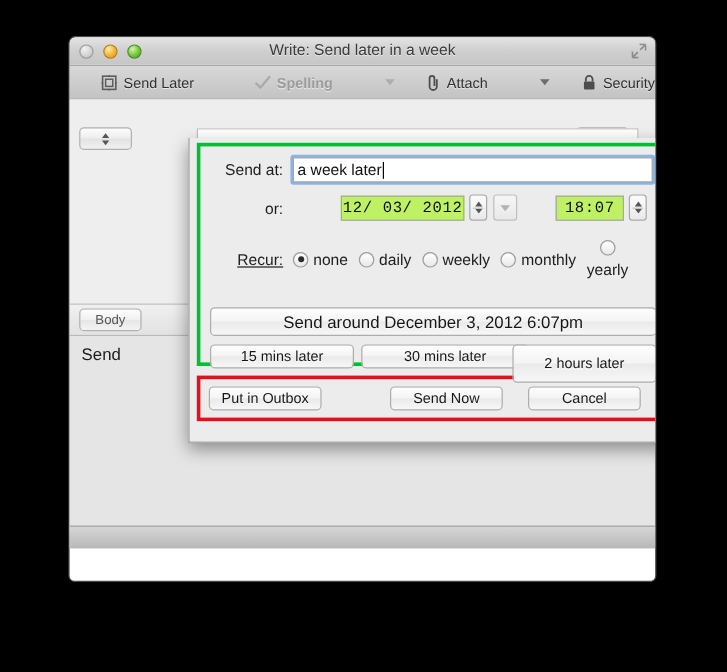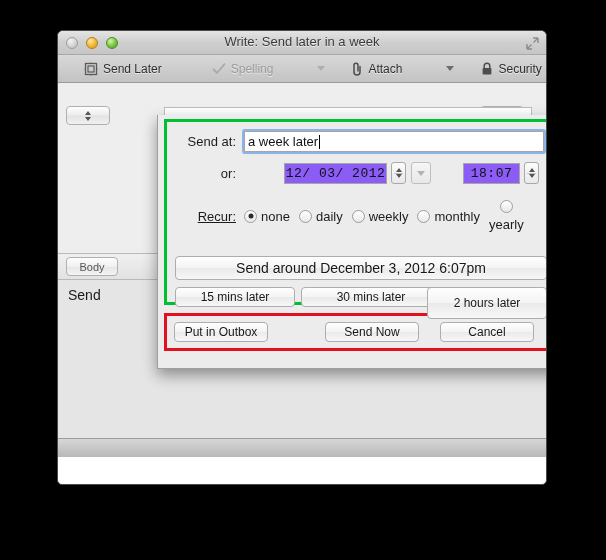--- a/index.html
+++ b/index.html
@@ -103,21 +103,21 @@
     display: flex;
     align-items: center;
     gap: 5px;
     padding: 0 5px;
     height: 22px;
     font-size: 12px;
     color: #2e2e2e;
     text-shadow: 0 1px 0 rgba(255,255,255,0.6);
     white-space: nowrap;
   }
-  .tb-item.dim { color: #9b9b9b; }
+  .tb-item.dim { color: #9b9b9b; font-weight: bold; }
   .tb-icon { display: flex; align-items: center; }
   .tb-sep {
     width: 1px;
     height: 17px;
     margin: 0 4px;
     background: repeating-linear-gradient(to bottom, #9d9d9d 0 1px, transparent 1px 3px);
   }
   .tb-divline {
     width: 1px;
     height: 15px;
@@ -305,21 +305,21 @@
   .caret {
     display: inline-block;
     width: 1px;
     height: 14px;
     background: #000;
     margin-left: 1px;
   }
 
   .num-field {
     height: 21px;
-    background: #8b5cf6;
+    background: #bef264;
     border: 1px solid #a6a6a6;
     box-sizing: border-box;
     font-family: "Liberation Mono", monospace;
     font-size: 13px;
     color: #111;
     display: flex;
     align-items: center;
     justify-content: center;
     letter-spacing: 0.5px;
   }

